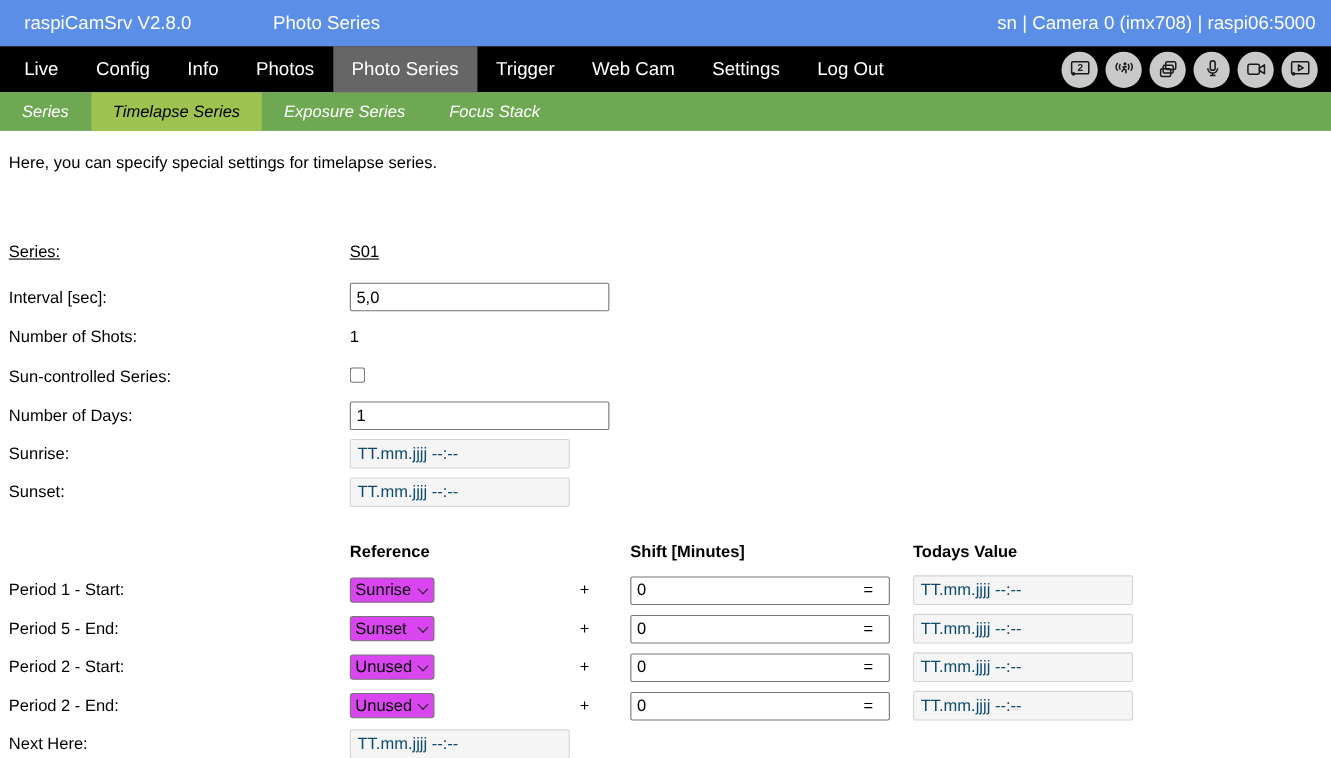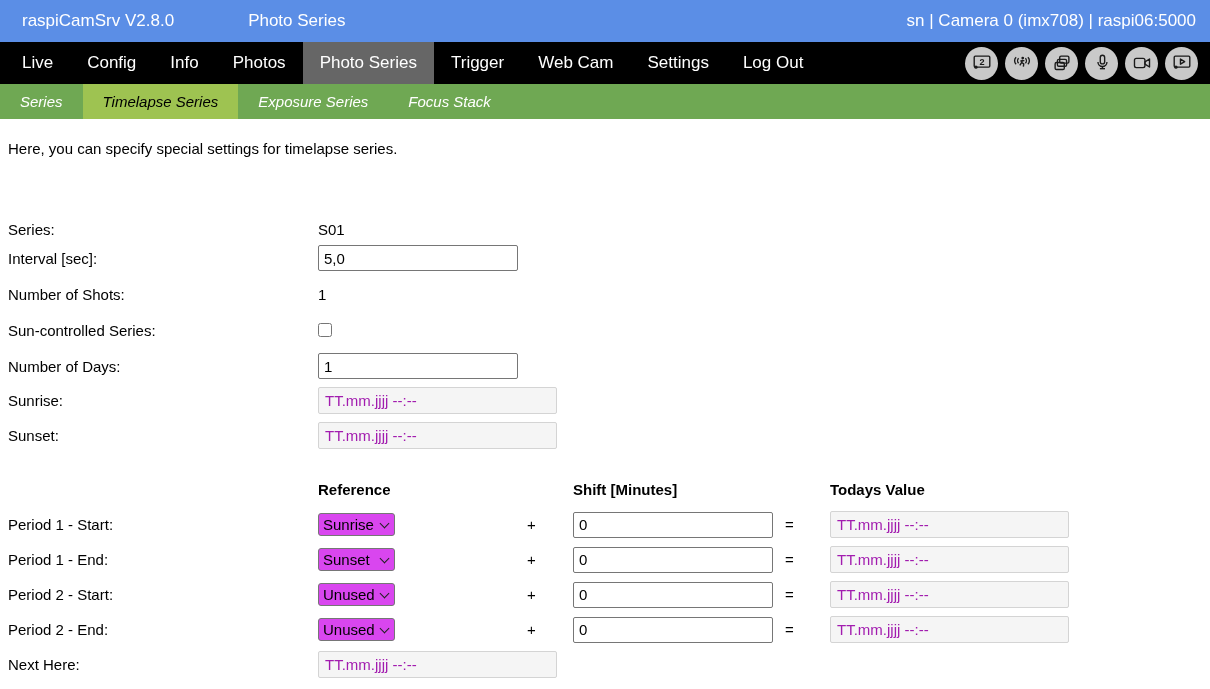--- a/index.html
+++ b/index.html
@@ -57,35 +57,35 @@
     display:grid;
     grid-template-columns:310px 209px 46px 212px 45px 210px;
     align-items:center; margin-bottom:8px; min-height:24px;
   }
   .row .c2 { grid-column:2; }
   .row .c3 { grid-column:3; }
   .row .c4 { grid-column:4; }
   .row .c5 { grid-column:5; }
   .row .c6 { grid-column:6; }
 
-  .mb4 { margin-bottom:4px; }
+  .mb4 { margin-bottom:16px;text-decoration:underline; }
   .mb11 { margin-bottom:11px; }
   .mb12 { margin-bottom:12px; }
   .mt4 { margin-top:4px; }
   .head-row { margin-top:28px; margin-bottom:10px; font-weight:bold; }
 
   input.txt {
-    width:200px; height:26px; border:1px solid #767676; border-radius:2px;
+    width:236px; height:26px; border:1px solid #767676; border-radius:2px;
     padding:2px 5px; font:15px "Liberation Sans", sans-serif; color:#000;
     background:#fff;
   }
   input.dt-disabled {
-    width:239px; height:27px; border:1px solid #d4d4d4; border-radius:2px;
+    width:200px; height:27px; border:1px solid #d4d4d4; border-radius:2px;
     padding:2px 6px; font:15px "Liberation Sans", sans-serif;
-    background:#f5f5f5; color:#a21caf;
+    background:#f5f5f5; color:#0c4a6e;
   }
   input.chk { width:14px; height:14px; margin:2px 0 0 0; }
 
   .sel { position:relative; display:inline-block; }
   .sel select {
     appearance:none; -webkit-appearance:none;
     width:77px; height:23px; border:1px solid #767676; border-radius:3px;
     background:#d946ef; color:#000; padding:0 18px 1px 4px;
     font:15px "Liberation Sans", sans-serif; cursor:pointer;
   }
@@ -230,21 +230,21 @@
     <span>Period 1 - Start:</span>
     <span class="c2"><span class="sel"><select>
       <option>Sunrise</option></select></span></span>
     <span class="c3 op">+</span>
     <span class="c4"><input class="txt" type="text" value="0" style=""></span>
     <span class="c5 op">=</span>
     <span class="c6"><input class="dt-disabled" type="text" disabled="" value="TT.mm.jjjj --:--" style=""></span>
   </div>
 
   <div class="row">
-    <span>Period 1 - End:</span>
+    <span>Period 5 - End:</span>
     <span class="c2"><span class="sel"><select>
       <option>Sunset</option></select></span></span>
     <span class="c3 op">+</span>
     <span class="c4"><input class="txt" type="text" value="0" style=""></span>
     <span class="c5 op">=</span>
     <span class="c6"><input class="dt-disabled" type="text" disabled="" value="TT.mm.jjjj --:--" style=""></span>
   </div>
 
   <div class="row mt4">
     <span>Period 2 - Start:</span>

